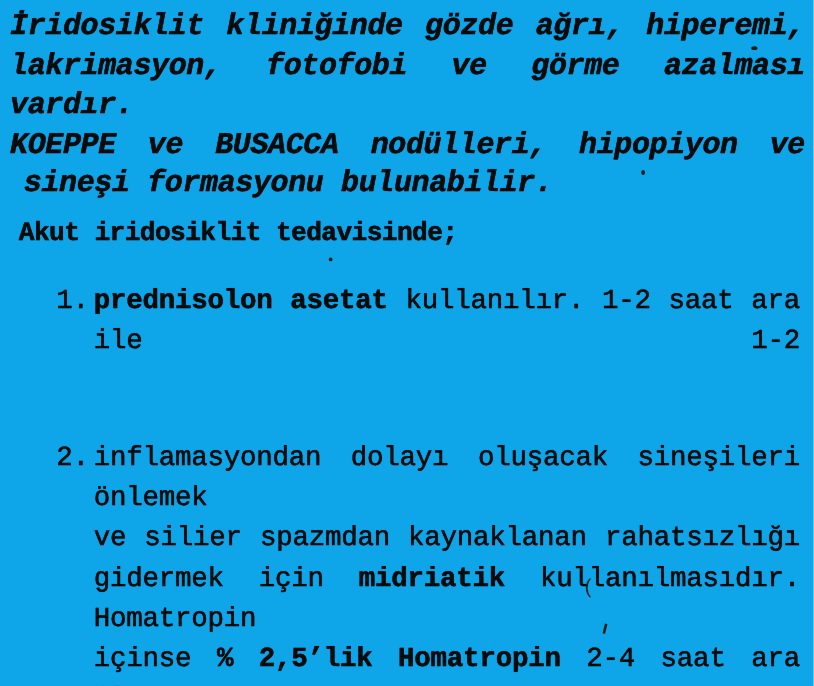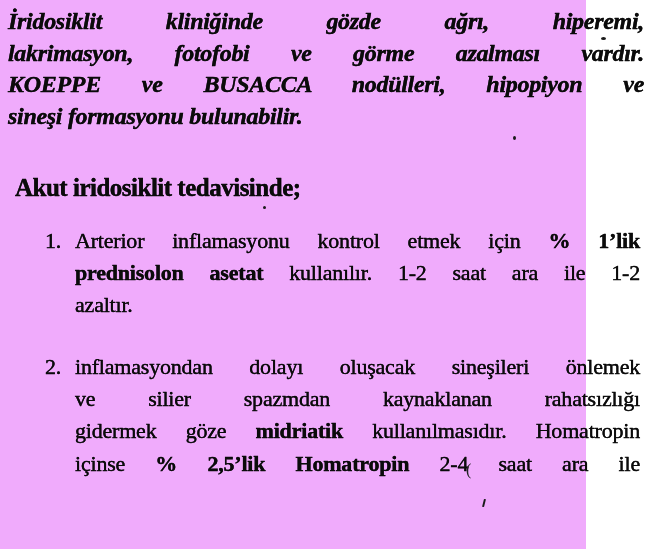--- a/index.html
+++ b/index.html
@@ -5,45 +5,45 @@
   html, body {
     margin: 0;
     padding: 0;
     width: 651px;
     height: 549px;
     overflow: hidden;
     background: #ffffff;
   }
   .page {
     position: relative;
-    width: 586px;
+    width: 651px;
     height: 549px;
-    background: #f0abfc;
+    background: #0ea5e9;
     color: #0b0b0b;
-    font-family: Liberation Serif, serif;
+    font-family: Liberation Mono, monospace;
     text-shadow: 0 0 0.6px rgba(0,0,0,0.85);
     -webkit-text-stroke: 0.3px #0b0b0b;
   }
   .intro {
     position: absolute;
     top: 6px;
     left: 8px;
     width: 636px;
     font-size: 24px;
     line-height: 31.5px;
     font-weight: 700;
     font-style: italic;
     letter-spacing: -0.3px;
   }
   .heading {
     position: absolute;
     top: 172px;
     left: 15px;
     width: 620px;
-    font-size: 25px;
+    font-size: 21px;
     line-height: 32px;
     font-weight: 700;
     letter-spacing: -0.5px;
   }
   .item {
     position: absolute;
     left: 45px;
     width: 595px;
     font-size: 22px;
     letter-spacing: -0.2px;
@@ -51,21 +51,21 @@
   .item1 { top: 225px; line-height: 31.8px; }
   .item2 { top: 351px; line-height: 32.2px; }
   .item .num {
     position: absolute;
     left: 0;
     top: 0;
     width: 30px;
   }
   .item .itembody { margin-left: 30px; }
   .jline { text-align: justify; text-align-last: justify; }
-  .endline { text-align: left; text-align-last: left; }
+  .endline { text-align: left; text-align-last: left; margin-left: 11px; }
   .b { font-weight: 700; }
   .dot {
     position: absolute;
     background: #1a1a1a;
     border-radius: 50%;
   }
   .dot-a { left: 601px; top: 37px;  width: 5px; height: 3px; }
   .dot-b { left: 513px; top: 136px; width: 3px; height: 4px; }
   .dot-c { left: 263px; top: 206px; width: 3px; height: 3px; }
   .tick-char {
@@ -100,32 +100,30 @@
     <div class="endline">sineşi formasyonu bulunabilir.</div>
   </div>
 
   <div class="heading">Akut iridosiklit tedavisinde;</div>
 
   <div>
 
     <div class="item item1">
       <span class="num">1.</span>
       <div class="itembody">
-        <div class="jline"><span>Arterior inflamasyonu kontrol etmek için </span><span class="b">% 1’lik</span></div>
         <div class="jline"><span class="b">prednisolon asetat</span><span> kullanılır. 1-2 saat ara ile 1-2</span></div>
-        <div class="endline"><span>azaltır.</span></div>
       </div>
     </div>
 
     <div class="item item2">
       <span class="num">2.</span>
       <div class="itembody">
         <div class="jline"><span>inflamasyondan dolayı oluşacak sineşileri önlemek</span></div>
         <div class="jline"><span>ve silier spazmdan kaynaklanan rahatsızlığı</span></div>
-        <div class="jline"><span>gidermek göze </span><span class="b">midriatik</span><span> kullanılmasıdır. Homatropin</span></div>
+        <div class="jline"><span>gidermek için </span><span class="b">midriatik</span><span> kullanılmasıdır. Homatropin</span></div>
         <div class="jline"><span>içinse </span><span class="b">% 2,5’lik Homatropin</span><span> 2-4 saat ara ile</span></div>
       </div>
     </div>
 
   </div>
 
   <div class="dot dot-a"></div>
   <div class="dot dot-b"></div>
   <div class="dot dot-c"></div>
   <span class="tick-char">(</span>

